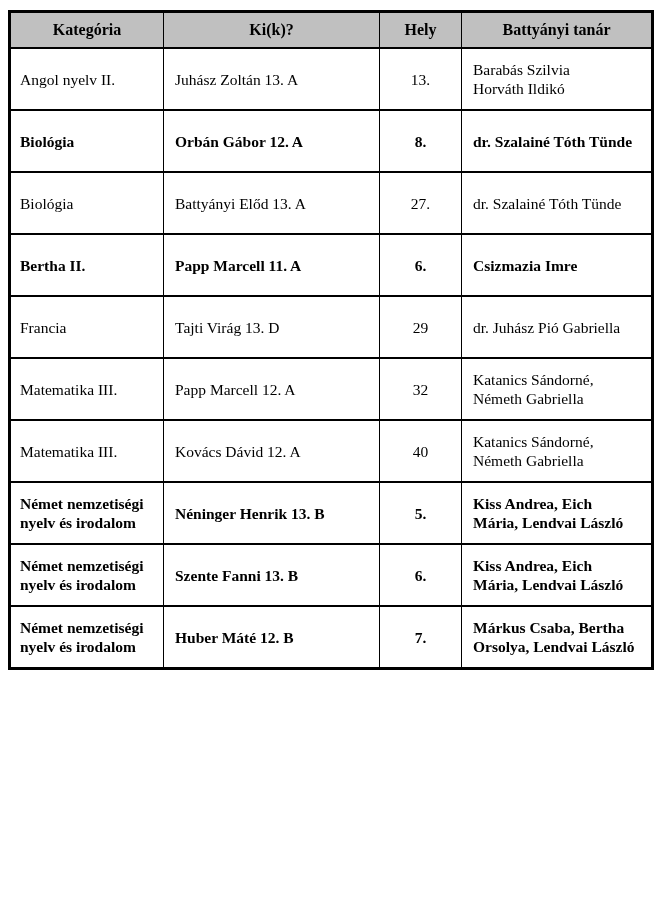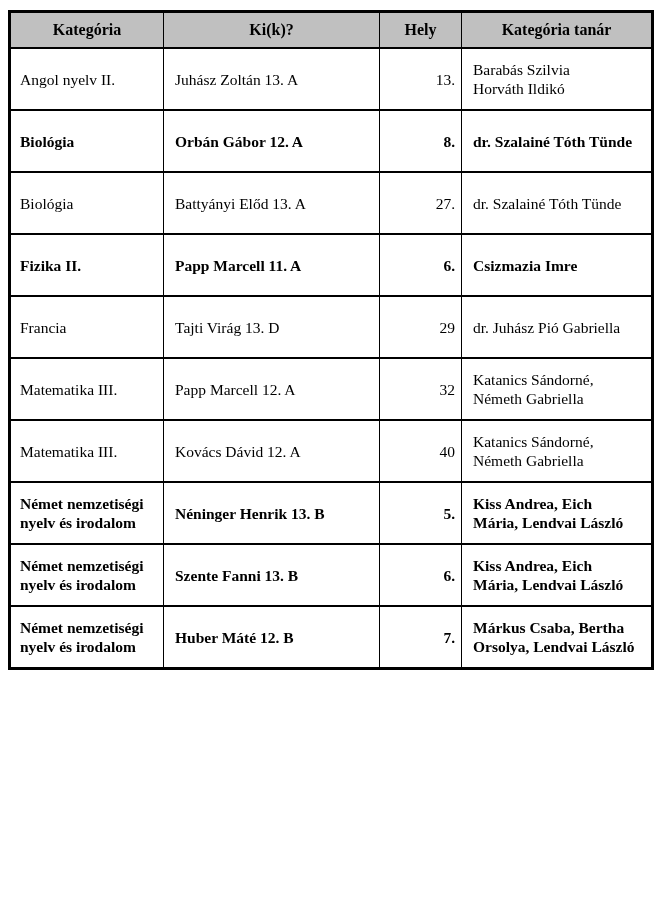--- a/index.html
+++ b/index.html
@@ -56,21 +56,21 @@
   col.c-place    { width: 82px;  }
   col.c-teacher  { width: 191px; }
 
   td.col-category {
     padding-left: 9px;
   }
   td.col-who {
     padding-left: 11px;
   }
   td.col-place {
-    text-align: right;
+    text-align: center;
   }
   td.col-teacher {
     padding-left: 11px;
   }
   tr.bold td {
     font-weight: bold;
   }
 </style>
 </head>
 <body>
@@ -81,21 +81,21 @@
       <col class="c-category">
       <col class="c-who">
       <col class="c-place">
       <col class="c-teacher">
     </colgroup>
     <thead>
       <tr>
         <th>Kategória</th>
         <th>Ki(k)?</th>
         <th>Hely</th>
-        <th>Kategória tanár</th>
+        <th>Battyányi tanár</th>
       </tr>
     </thead>
     <tbody>
         <tr>
           <td class="col-category">Angol nyelv II.</td>
           <td class="col-who">Juhász Zoltán 13. A</td>
           <td class="col-place">13.</td>
           <td class="col-teacher">Barabás Szilvia
 Horváth Ildikó</td>
         </tr>
@@ -105,21 +105,21 @@
           <td class="col-place">8.</td>
           <td class="col-teacher">dr. Szalainé Tóth Tünde</td>
         </tr>
         <tr>
           <td class="col-category">Biológia</td>
           <td class="col-who">Battyányi Előd 13. A</td>
           <td class="col-place">27.</td>
           <td class="col-teacher">dr. Szalainé Tóth Tünde</td>
         </tr>
         <tr class="bold">
-          <td class="col-category">Fizika II.</td>
+          <td class="col-category">Bertha II.</td>
           <td class="col-who">Papp Marcell 11. A</td>
           <td class="col-place">6.</td>
           <td class="col-teacher">Csizmazia Imre</td>
         </tr>
         <tr>
           <td class="col-category">Francia</td>
           <td class="col-who">Tajti Virág 13. D</td>
           <td class="col-place">29</td>
           <td class="col-teacher">dr. Juhász Pió Gabriella</td>
         </tr>

